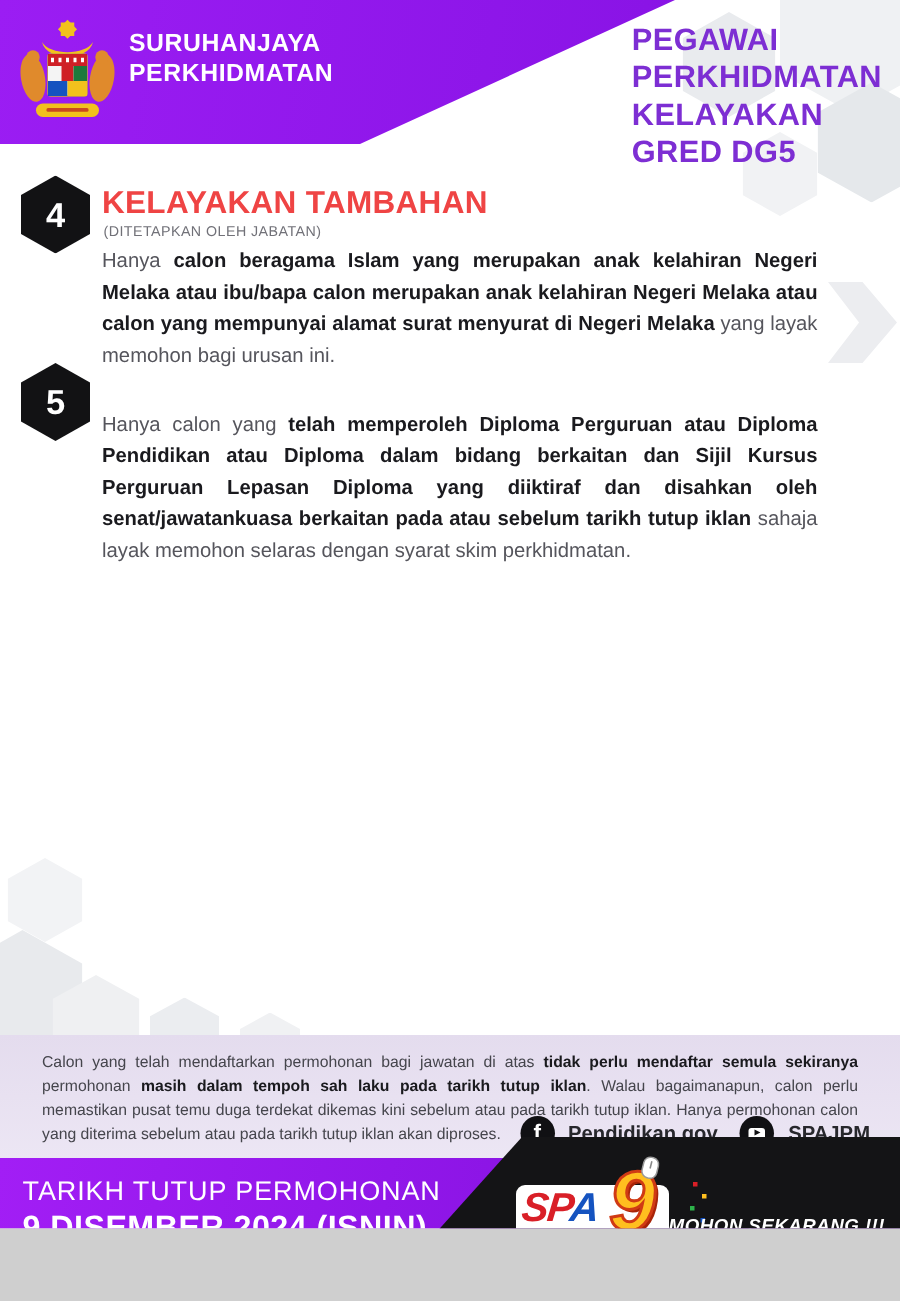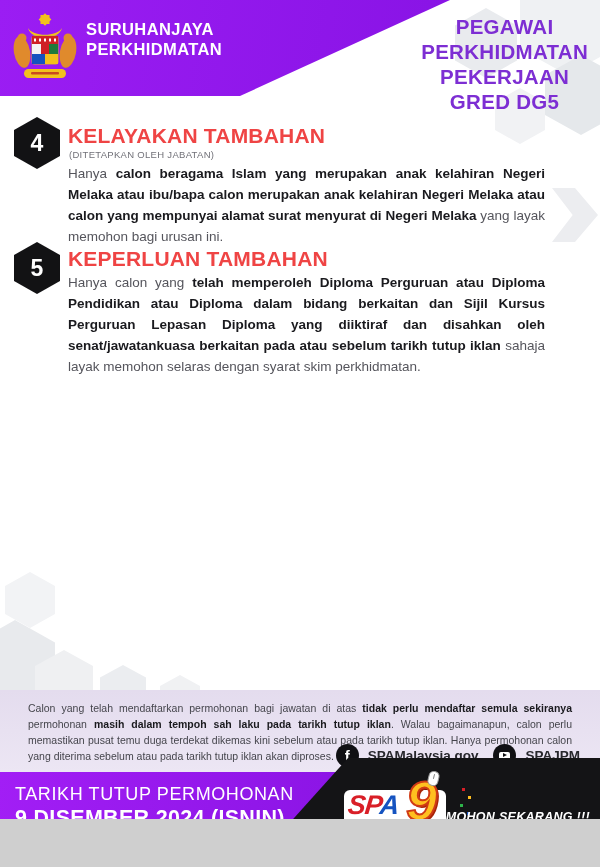--- a/index.html
+++ b/index.html
@@ -15,21 +15,21 @@
   
   .header-band {
     position:absolute; top:0; left:0; width:600px; height:96px;
     background:linear-gradient(100deg,#9b1df3 0%,#8a14e6 70%,#7f0fdb 100%);
     clip-path:polygon(0 0, 450px 0, 240px 100%, 0 100%);
     z-index:2;
   }
   .org-name { position:absolute; left:86px; top:19px; color:#fff; font-weight:700;
     font-size:16.5px; line-height:20px; letter-spacing:.4px; z-index:3; }
   .coat { position:absolute; left:13px; top:12px; z-index:3; }
-  .job-title { position:absolute; right:12px; top:14px; text-align:center; z-index:2;
+  .job-title { position:absolute; right:12px; top:14px; text-align:left; z-index:2;
     color:#7d2ed3; font-weight:800; font-size:20.5px; line-height:25px; letter-spacing:.3px; }
   
   .badge { position:absolute; width:46px; height:52px; background:#121214; color:#fff;
     clip-path:polygon(50% 0,100% 25%,100% 75%,50% 100%,0 75%,0 25%);
     display:flex; align-items:center; justify-content:center;
     font-size:23px; font-weight:600; z-index:2; }
   .sec-heading { position:absolute; left:68px; font-size:21px; font-weight:800;
     color:#ef4444; letter-spacing:.2px; z-index:2; }
   .sec-sub { position:absolute; left:69px; font-size:9.5px; font-weight:500;
     color:#717178; letter-spacing:.3px; z-index:2; }
@@ -138,42 +138,41 @@
   </svg>
 
   <div class="org-name">
     <div>SURUHANJAYA</div>
     <div>PERKHIDMATAN</div>
   </div>
 
   <div class="job-title">
     <div>PEGAWAI</div>
     <div>PERKHIDMATAN</div>
-    <div>PEKERJAAN</div>
+    <div>KELAYAKAN</div>
     <div>GRED DG5</div>
   </div>
 
   <div class="badge" style="left:14px; top:117px;">4</div>
   <div class="sec-heading" style="top:124px;">KELAYAKAN TAMBAHAN</div>
   <div class="sec-sub" style="top:149px;">(DITETAPKAN OLEH JABATAN)</div>
   <div class="sec-body" style="top:163px;"><span>Hanya </span><span class="b">calon beragama Islam yang merupakan anak kelahiran Negeri Melaka atau ibu/bapa calon merupakan anak kelahiran Negeri Melaka atau calon yang mempunyai alamat surat menyurat di Negeri Melaka</span><span> yang layak memohon bagi urusan ini.</span></div>
 
   <div class="badge" style="left:14px; top:242px;">5</div>
-  <div class="sec-heading" style="top:247px;">KEPERLUAN TAMBAHAN</div>
   <div class="sec-body" style="top:272px;"><span>Hanya calon yang </span><span class="b">telah memperoleh Diploma Perguruan atau Diploma Pendidikan atau Diploma dalam bidang berkaitan dan Sijil Kursus Perguruan Lepasan Diploma yang diiktiraf dan disahkan oleh senat/jawatankuasa berkaitan pada atau sebelum tarikh tutup iklan</span><span> sahaja layak memohon selaras dengan syarat skim perkhidmatan.</span></div>
 
   <div class="disc-band">
     <div class="disc-text"><span>Calon yang telah mendaftarkan permohonan bagi jawatan di atas </span><span class="b">tidak perlu mendaftar semula sekiranya</span><span> permohonan </span><span class="b">masih dalam tempoh sah laku pada tarikh tutup iklan</span><span>. Walau bagaimanapun, calon perlu memastikan pusat temu duga terdekat dikemas kini sebelum atau pada tarikh tutup iklan. Hanya permohonan calon yang diterima sebelum atau pada tarikh tutup iklan akan diproses.</span></div>
   </div>
 
   <div class="soc-row">
     <span class="blob">
         <span class="f">f</span>
       </span>
-    <span class="soc-label">SPAMalaysia.gov</span>
+    <span class="soc-label">Pendidikan.gov</span>
     <span class="blob">
         <span class="yt-rect"></span>
       </span>
     <span class="soc-label">SPAJPM</span>
   </div>
 
   <div class="footer-band"></div>
   <div class="f-line1">TARIKH TUTUP PERMOHONAN</div>
   <div class="f-line2">9 DISEMBER 2024 (ISNIN)</div>
 

